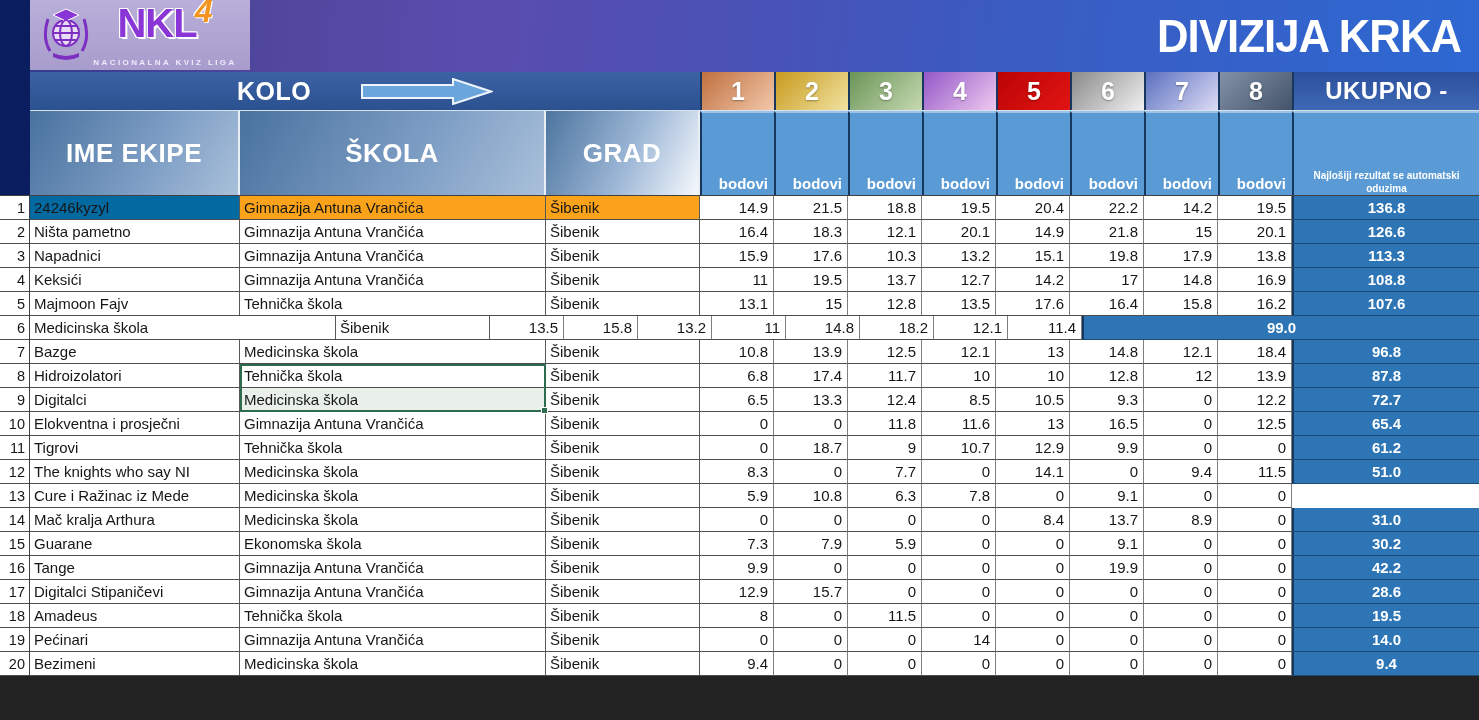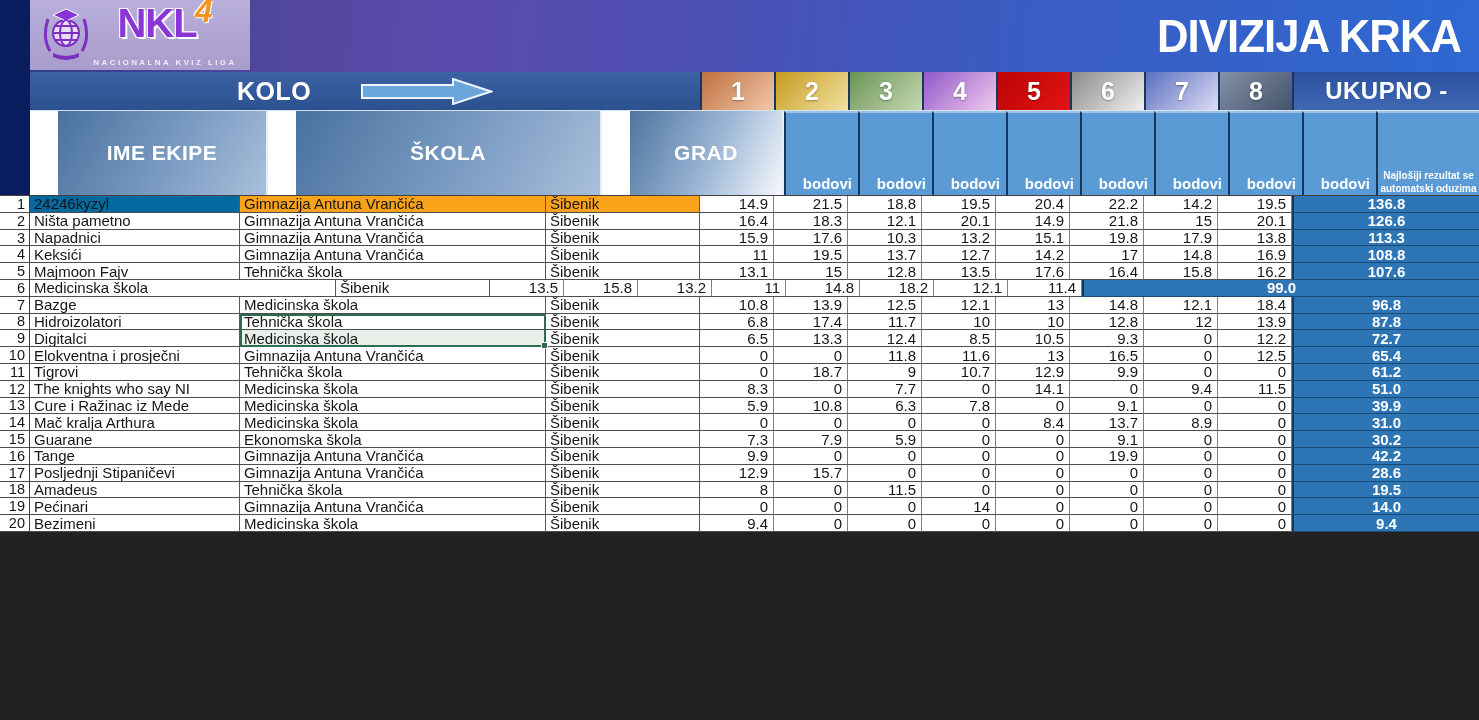--- a/index.html
+++ b/index.html
@@ -1,17 +1,17 @@
 <!DOCTYPE html>
 <html><head>
 <meta charset="utf-8">
 <style>
   html,body{margin:0;padding:0;background:#222;}
   *{box-sizing:border-box;font-family:"Liberation Sans",sans-serif;}
-  .sheet{position:relative;width:1479px;height:532px;background:#fff;overflow:hidden;}
+  .sheet{position:relative;width:1479px;height:676px;background:#fff;overflow:hidden;}
 
   
   .left-strip{position:absolute;left:0;top:0;width:30px;height:195px;background:#0a1d5e;}
 
   
   .banner{position:absolute;left:30px;right:0;top:0;height:72px;
     background:linear-gradient(95deg,#333c8c 0%,#53479f 18%,#5a4caf 32%,#4b51b5 48%,#3a5cc2 68%,#2e68d2 100%);
     display:flex;align-items:center;}
   .logo{position:absolute;left:0;top:0;width:220px;height:70px;
     background:linear-gradient(180deg,#b9afda,#a89ccc);
@@ -35,22 +35,22 @@
   .kolo-label{color:#fff;font-size:25px;font-weight:800;letter-spacing:0.5px;}
   .round-cell{width:74px;border-left:2px solid #17375e;display:flex;align-items:center;justify-content:center;
     color:#fff;font-size:25px;font-weight:800;text-shadow:0 1px 2px rgba(0,0,0,.35);}
   .ukupno-head{flex:1;border-left:2px solid #17375e;
     background:linear-gradient(180deg,#2c4f9c,#3e69b4);
     display:flex;align-items:center;justify-content:center;
     color:#fff;font-size:24px;font-weight:800;letter-spacing:0.5px;}
 
   
   .header-row{position:absolute;left:30px;right:0;top:111px;height:84px;display:flex;}
-  .hdr{display:flex;align-items:center;justify-content:center;color:#fff;font-weight:800;font-size:21px;
-    border-right:2px solid #e9eef5;letter-spacing:0.5px;margin-left:28px;}
+  .hdr{display:flex;align-items:center;justify-content:center;color:#fff;font-weight:800;font-size:26px;
+    border-right:2px solid #e9eef5;letter-spacing:0.5px;}
   .hdr-name{width:210px;background:linear-gradient(120deg,#49729f 0%,#7f9fc5 60%,#a9c0da 100%);}
   .hdr-school{width:306px;background:linear-gradient(120deg,#49729f 0%,#7f9fc5 60%,#a9c0da 100%);}
   .hdr-city{width:154px;background:linear-gradient(115deg,#4d759f 0%,#9db7d6 55%,#f2f6fb 98%);}
   .bodovi-cell{width:74px;background:#5b9bd5;border-left:2px solid #17375e;border-top:2px solid #9dc3e6;
     display:flex;align-items:flex-end;justify-content:flex-end;padding:3px 6px;
     color:#fff;font-weight:700;font-size:15px;}
   .ukupno-note{flex:1;background:#5b9bd5;border-left:2px solid #17375e;border-top:2px solid #9dc3e6;
     display:flex;align-items:flex-end;justify-content:center;text-align:center;
     color:#fff;font-weight:700;font-size:10px;line-height:1.3;}
 
@@ -312,21 +312,20 @@
         <div class="cell c-school">Medicinska škola</div>
         <div class="cell c-city">Šibenik</div>
         <div class="cell c-score">5.9</div>
         <div class="cell c-score">10.8</div>
         <div class="cell c-score">6.3</div>
         <div class="cell c-score">7.8</div>
         <div class="cell c-score">0</div>
         <div class="cell c-score">9.1</div>
         <div class="cell c-score">0</div>
         <div class="cell c-score">0</div>
-        <div class="cell c-total">39.9</div>
       </div>
       <div class="row">
         <div class="cell c-num">14</div>
         <div class="cell c-name">Mač kralja Arthura</div>
         <div class="cell c-school">Medicinska škola</div>
         <div class="cell c-city">Šibenik</div>
         <div class="cell c-score">0</div>
         <div class="cell c-score">0</div>
         <div class="cell c-score">0</div>
         <div class="cell c-score">0</div>
@@ -361,21 +360,21 @@
         <div class="cell c-score">0</div>
         <div class="cell c-score">0</div>
         <div class="cell c-score">0</div>
         <div class="cell c-score">19.9</div>
         <div class="cell c-score">0</div>
         <div class="cell c-score">0</div>
         <div class="cell c-total">42.2</div>
       </div>
       <div class="row">
         <div class="cell c-num">17</div>
-        <div class="cell c-name">Posljednji Stipaničevi</div>
+        <div class="cell c-name">Digitalci Stipaničevi</div>
         <div class="cell c-school">Gimnazija Antuna Vrančića</div>
         <div class="cell c-city">Šibenik</div>
         <div class="cell c-score">12.9</div>
         <div class="cell c-score">15.7</div>
         <div class="cell c-score">0</div>
         <div class="cell c-score">0</div>
         <div class="cell c-score">0</div>
         <div class="cell c-score">0</div>
         <div class="cell c-score">0</div>
         <div class="cell c-score">0</div>

